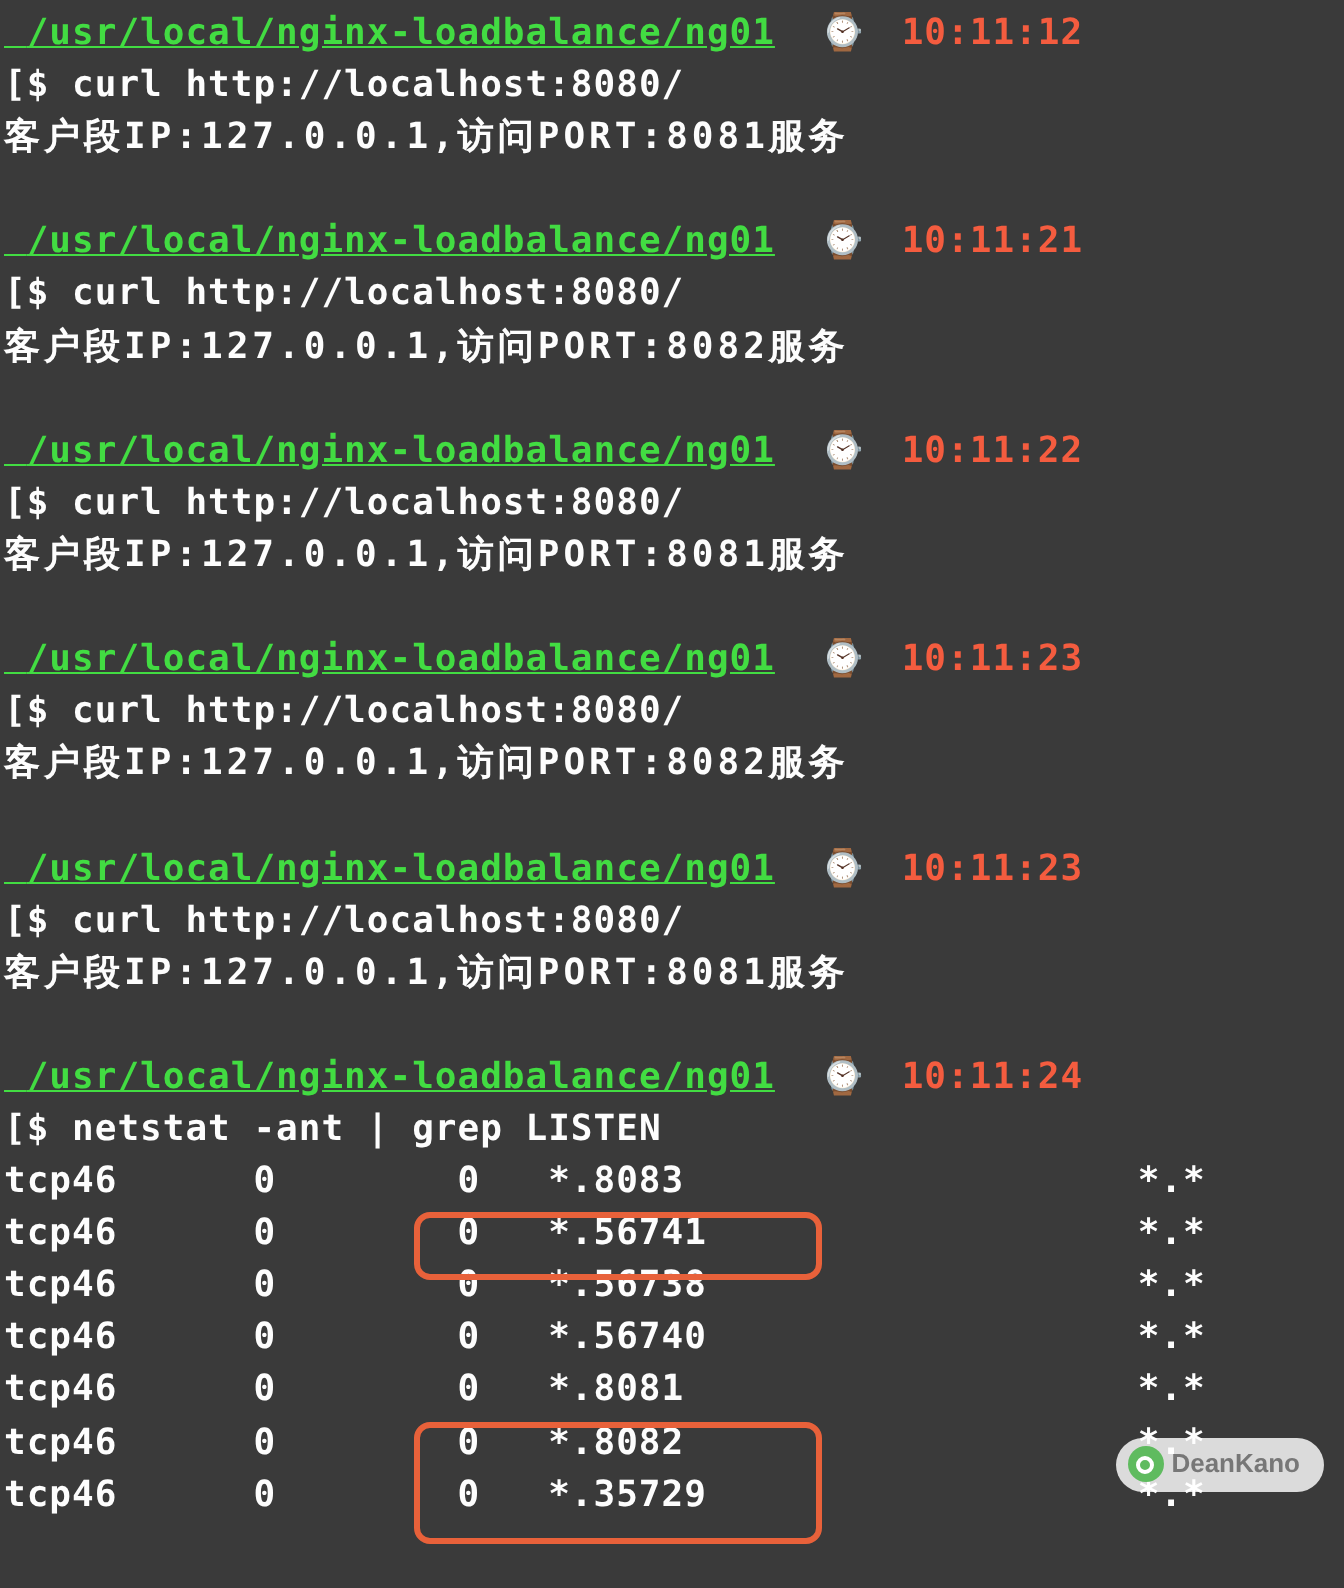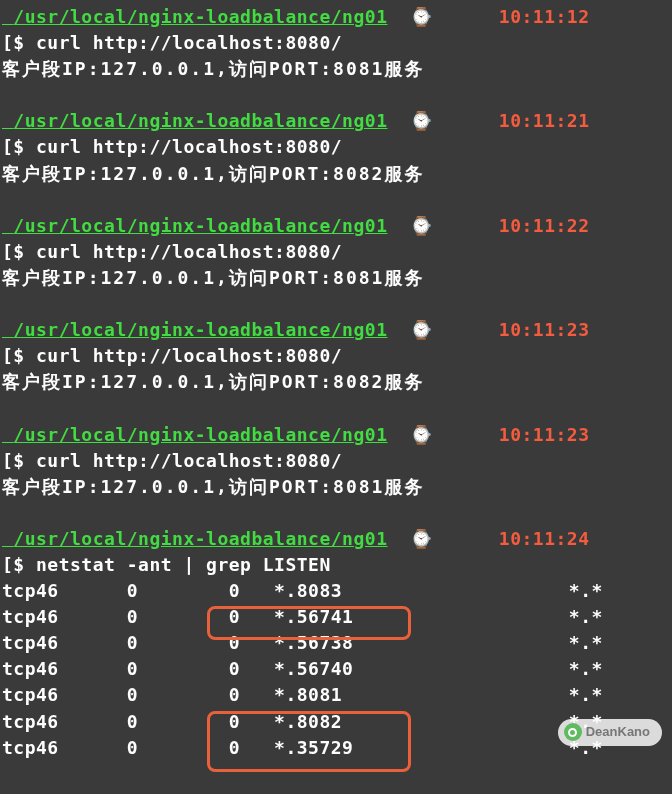--- a/index.html
+++ b/index.html
@@ -16,21 +16,21 @@
     overflow: hidden;
     position: relative;
   }
   .term {
     padding: 4px 2px;
     white-space: pre-wrap;
     letter-spacing: 0.5px;
   }
   .line { display: block; }
   .path { color: #42dc42; text-decoration: underline; }
-  .time { color: #f45c3f; margin-left: 48px; }
+  .time { color: #f45c3f; }
   .clk  { color: #b0b0b0; display:inline-block; width:18px; text-align:center;}
   .resp { letter-spacing: 2px; }
 
   
   .hl {
     position: absolute;
     border: 3px solid #e8613a;
     border-radius: 8px;
     pointer-events: none;
   }

